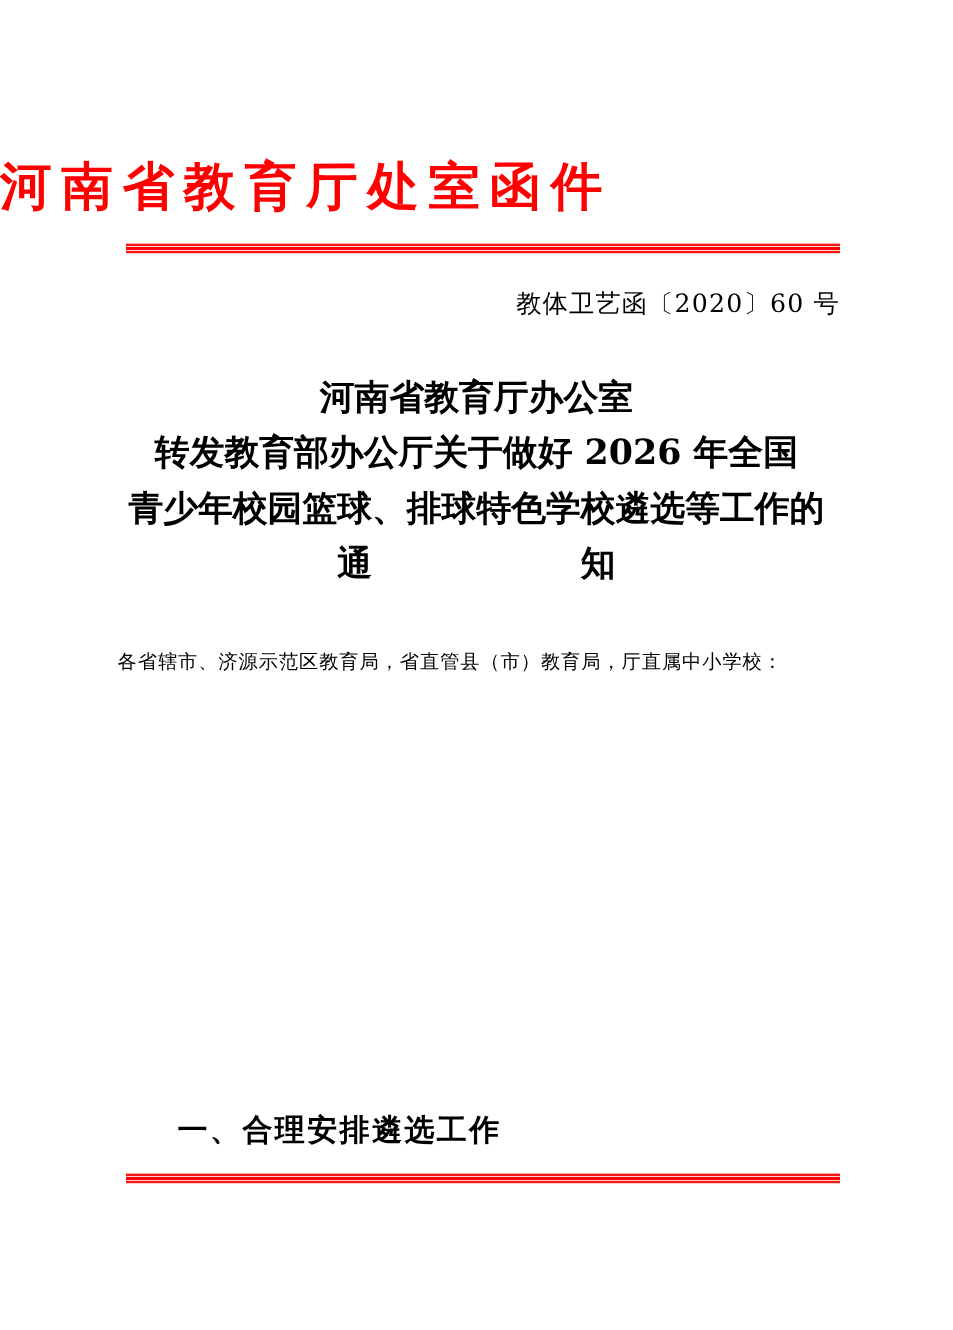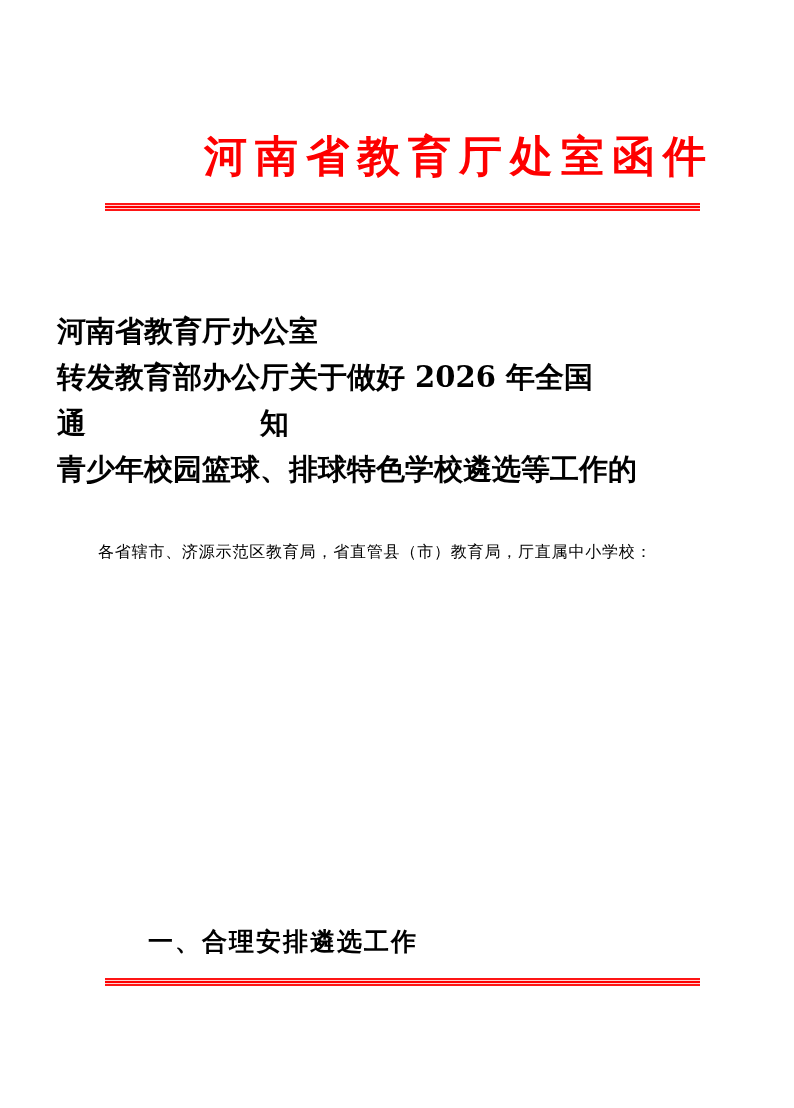--- a/index.html
+++ b/index.html
@@ -14,21 +14,21 @@
     background: #ffffff;
     overflow: hidden;
     font-family: "DejaVu Serif", "Liberation Serif", serif;
     color: #000000;
   }
   .masthead {
     position: absolute;
     top: 132px;
     left: 0;
     width: 714px;
-    text-align: right;
+    text-align: left;
     font-size: 43px;
     line-height: 48px;
     font-weight: bold;
     color: #fe0000;
     letter-spacing: 8px;
     white-space: nowrap;
     font-family: "DejaVu Serif", "Liberation Serif", serif;
   }
   .red-rule {
     position: absolute;
@@ -55,20 +55,21 @@
     font-size: 21px;
     line-height: 26px;
     letter-spacing: 1px;
     font-family: "DejaVu Serif", "Liberation Serif", serif;
   }
   .notice-title {
     position: absolute;
     top: 308px;
     left: 57px;
     width: 680px;
+    text-align: center;
     font-weight: bold;
     font-size: 29px;
     line-height: 46px;
     font-family: "DejaVu Serif", "Liberation Serif", serif;
   }
   .notice-title .title-line {
     white-space: pre; 
   }
   .body-text {
     position: absolute;
@@ -103,26 +104,27 @@
 </style>
 </head>
 <body>
 
 <div class="page">
 
   <div class="masthead">河南省教育厅处室函件</div>
 
   <div class="red-rule top"></div>
 
+  <div class="doc-number">教体卫艺函〔2020〕60 号</div>
 
   <div class="notice-title">
     <div class="title-line">河南省教育厅办公室</div>
     <div class="title-line">转发教育部办公厅关于做好 2026 年全国</div>
+    <div class="title-line">青少年校园篮球、排球特色学校遴选等工作的</div>
     <div class="title-line">通　　　　　　知</div>
-    <div class="title-line">青少年校园篮球、排球特色学校遴选等工作的</div>
   </div>
 
   <div class="body-text">
     <p>各省辖市、济源示范区教育局，省直管县（市）教育局，厅直属中小学校：</p>
   </div>
 
   <div class="section-heading">一、合理安排遴选工作</div>
 
   <div class="red-rule bottom"></div>
 

